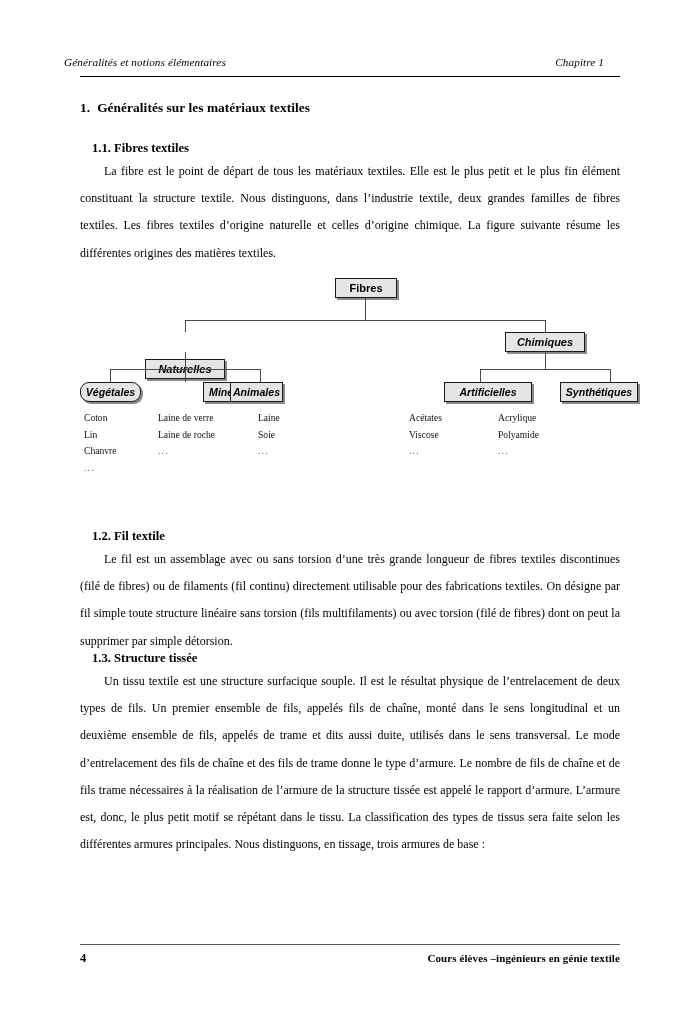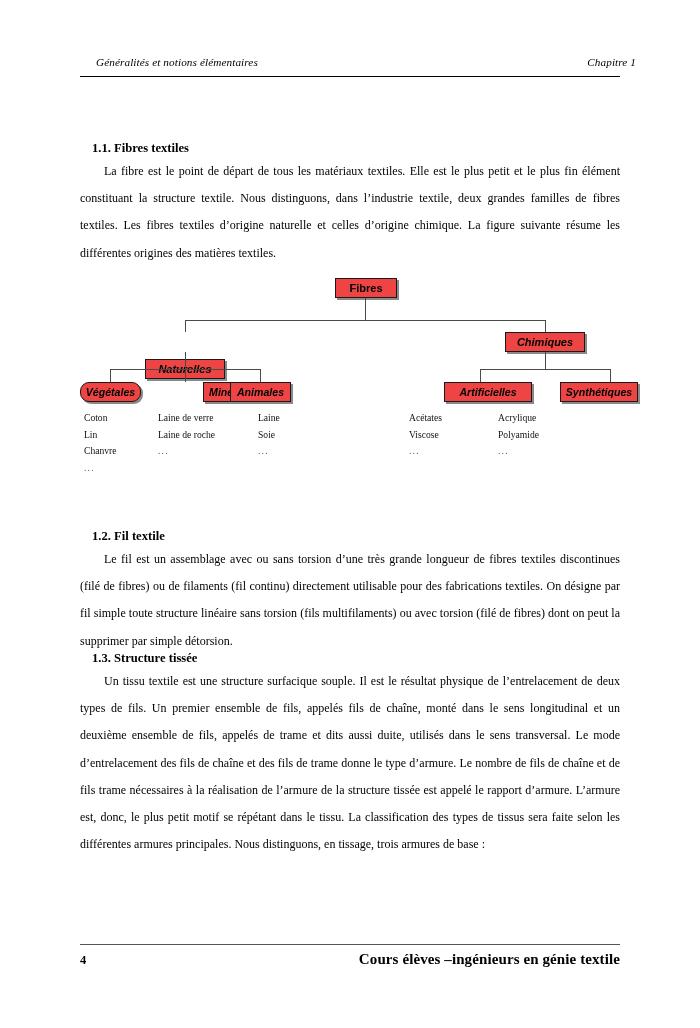--- a/index.html
+++ b/index.html
@@ -19,21 +19,21 @@
   .page {
     position: absolute;
     left: 0; top: 0;
     width: 700px;
     height: 1028px;
   }
 
   
   .running-head {
     position: absolute;
-    left: 96px;
+    left: 64px;
     top: 56px;
     width: 540px;
     display: flex;
     justify-content: space-between;
     align-items: baseline;
     font-style: italic;
     font-size: 11.2px;
     letter-spacing: 0.1px;
   }
   .head-rule {
@@ -94,21 +94,21 @@
     left: 0; top: 0;
     width: 540px;
     height: 215px;
   }
 
   
   .node {
     position: absolute;
     box-sizing: border-box;
     border: 1.4px solid #1a1a1a;
-    background: #ef4444;
+    background: #e5e5e5;
     box-shadow: 2px 2px 0 0 #8a8a8a;
     font-family: "Liberation Sans", "DejaVu Sans", sans-serif;
     font-size: 11px;
     font-weight: bold;
     display: flex;
     align-items: center;
     justify-content: center;
     white-space: nowrap;
     color: #000;
     height: 20px;
@@ -165,36 +165,39 @@
     display: flex;
     justify-content: space-between;
     align-items: baseline;
   }
   .footer .pageno {
     font-weight: bold;
     font-size: 12.5px;
   }
   .footer .footnote {
     font-family: "Liberation Serif", "DejaVu Serif", serif;
-    font-size: 15px;
+    font-size: 11px;
     font-weight: bold;
     letter-spacing: 0.1px;
   }
 </style>
 </head>
 <body>
 
 <div class="page">
 
   <div class="running-head">
     <span>Généralités et notions élémentaires</span>
     <span>Chapitre 1</span>
   </div>
   <div class="head-rule"></div>
 
+  <div class="h1">
+    <span class="num">1.</span><span>Généralités sur les matériaux textiles</span>
+  </div>
 
   <div class="h2 h2-fibres">1.1. Fibres textiles</div>
   <div class="para para-1">La fibre est le point de départ de tous les matériaux textiles. Elle est le plus petit et le plus fin élément constituant la structure textile. Nous distinguons, dans l’industrie textile, deux grandes familles de fibres textiles. Les fibres textiles d’origine naturelle et celles d’origine chimique. La figure suivante résume les différentes origines des matières textiles.</div>
 
   <div class="figure">
     <div class="fig-canvas">
 
       <div class="node" style="left:255px; top:6px; width:62px;">Fibres</div>
 
       <div class="ln v" style="left:285px; top:26px; height:23px;"></div>
@@ -212,21 +215,21 @@
       <div class="ln v" style="left:105px; top:97px; height:13px;"></div>
       <div class="ln v" style="left:180px; top:97px; height:13px;"></div>
 
       <div class="ln v" style="left:465px; top:80px; height:18px;"></div>
       <div class="ln h" style="left:400px; top:97px; width:130px;"></div>
       <div class="ln v" style="left:400px; top:97px; height:13px;"></div>
       <div class="ln v" style="left:530px; top:97px; height:13px;"></div>
 
       <div class="node lvl3 italic" style="left:0px; top:110px; width:61px;border-radius:9px;">Végétales</div>
       <div class="node lvl3 italic" style="left:75px; top:110px; width:61px;margin-left:48px;">Minérales</div>
-      <div class="node lvl3 italic" style="left:150px; top:110px; width:61px;">Animales</div>
+      <div class="node lvl3 italic" style="left:150px; top:110px; width:53px;">Animales</div>
       <div class="node lvl3 italic" style="left:364px; top:110px; width:88px;">Artificielles</div>
       <div class="node lvl3 italic" style="left:480px; top:110px; width:78px;">Synthétiques</div>
 
       <div class="leafcol" style="left:4px; top:138px; width:66px;">
         <div>Coton</div>
         <div>Lin</div>
         <div>Chanvre</div>
         <div class="dots">...</div>
       </div>
 

